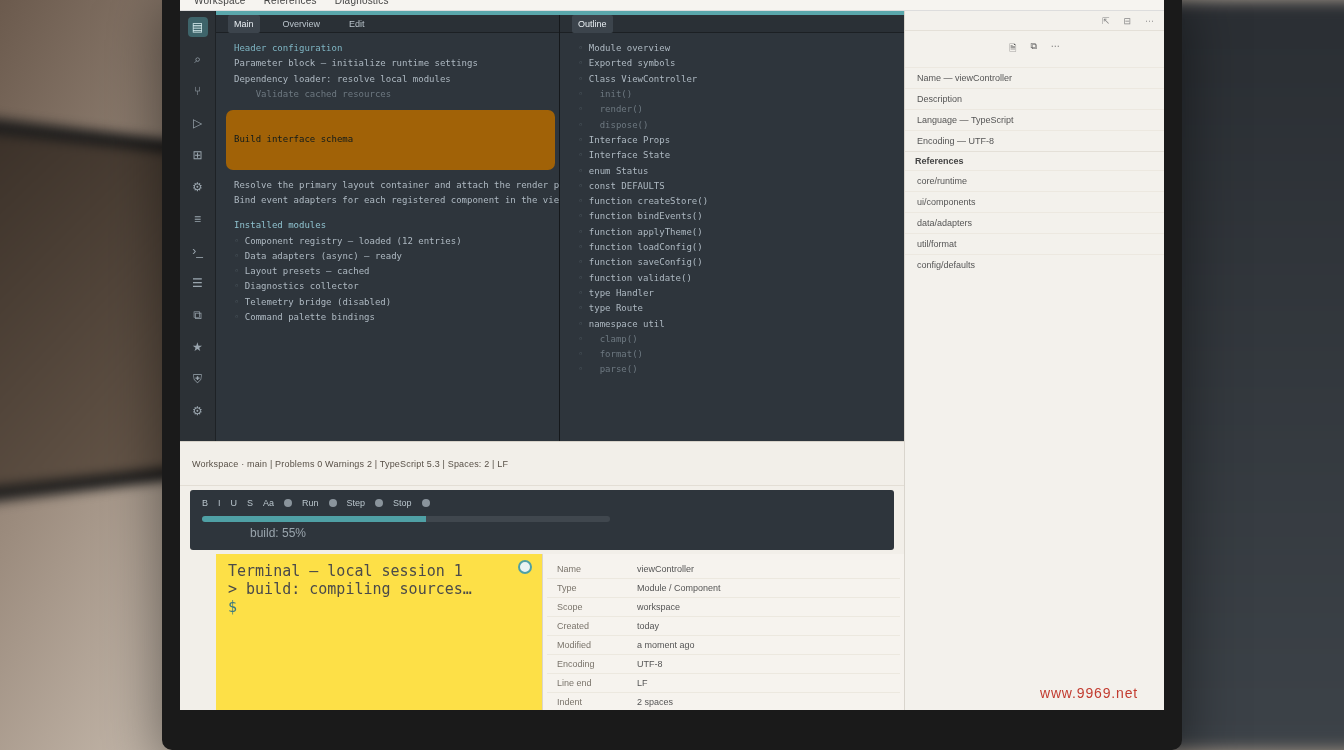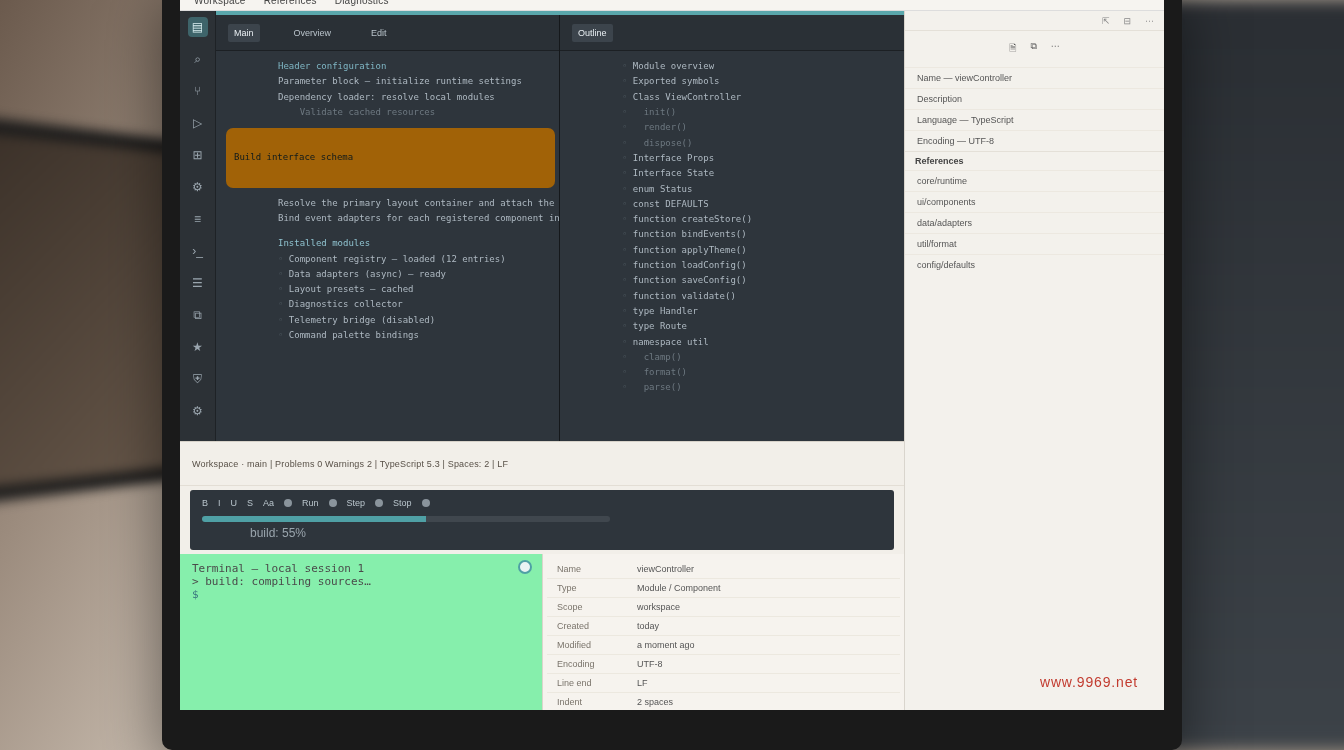--- a/index.html
+++ b/index.html
@@ -82,40 +82,40 @@
     min-height:0;
   }
   .pane {
     min-width:0;
     border-right: 1px solid #15181b;
     display:flex;flex-direction:column;
     color:#cdd6dd;
   }
   .pane:last-child { border-right:none; }
   .tabs {
-    height: 36px;
+    height: 18px;
     background:#2a3036;
-    display:flex;align-items:center;gap:28px;
+    display:flex;align-items:center;gap:17px;
     padding:0 12px;
     font-size:9px;
     color:#b9c3cb;
     border-bottom:1px solid #1c2024;
   }
   .tabs .tab { padding:4px 6px; border-radius:2px; }
   .tabs .tab.active { background:#3c444c; color:#e8eef2; }
   .codebody {
     flex:1 1 auto;
     padding:8px 12px 8px 18px;
     overflow:hidden;
     font-family: Menlo, Consolas, monospace;
     font-size:9px;
     line-height:1.7;
     color:#aeb9c2;
   }
-  .codebody .cl { white-space:pre;margin-left:44px; }
+  .codebody .cl { white-space:pre; }
   .codebody .muted { color:#6d7880; }
   .codebody .kw { color:#7fb6c4; }
   .codebody .hl {
     background:#a16207;
     color:#0f1a1c;
     padding:22px 8px;
     margin:8px -8px;
     border-radius:7px;
     font-weight:500;
   }
@@ -180,46 +180,47 @@
     margin-top:8px;
     height:6px;
     width:60%;
     background:linear-gradient(to right,#4fa0a5 0%,#4fa0a5 55%,#40474e 55%,#40474e 100%);
     border-radius:3px;
   }
   .dark-toolbar .row2lbl { font-size:12px;color:#9aa5ad;margin-top:4px;padding-left:48px;}
   
   .bottom-cols { display:grid; grid-template-columns: 1fr 1fr; flex:1 1 auto; min-height:0;}
   .term {
-    background:#86efac;
+    background:#fde047;
     padding:8px 12px;
     font-family:Menlo, Consolas, monospace;
-    font-size:11px;
+    font-size:15px;
     color:#4a4a4a;
     overflow:hidden;
     position:relative;
+    margin-left:36px;
   }
   .term .prompt { color:#3c7a80; }
   .term-badge {
     position:absolute; top:6px; right:10px;
     width:14px;height:14px;border-radius:50%;
     border:2px solid #4fa0a5; background:#e9f3f3;
   }
   .propsgrid {
     background:#f6f3ee;
     border-left:1px solid #dad5cb;
     padding:6px 4px;
     font-size:9px;
     color:#555;
     overflow:hidden;
   }
   .propsgrid .prow { display:grid; grid-template-columns: 80px 1fr; padding:4px 10px; border-bottom:1px solid #ece8df;}
   .propsgrid .prow span:first-child { color:#7a746b; }
   .watermark {
-    position:absolute; right:26px; bottom:20px;
+    position:absolute; right:26px; bottom:9px;
     font-size:14px; color:#c23b2f; letter-spacing:.06em;
     font-family: Arial, sans-serif;
   }
   
   .desk-left {
     position: fixed; left: -40px; top: 130px;
     width: 260px; height: 360px;
     background: linear-gradient(135deg,#3a3028,#6a5a4c);
     border: 14px solid #1a1a1a; border-radius:8px;
     filter: blur(6px);

